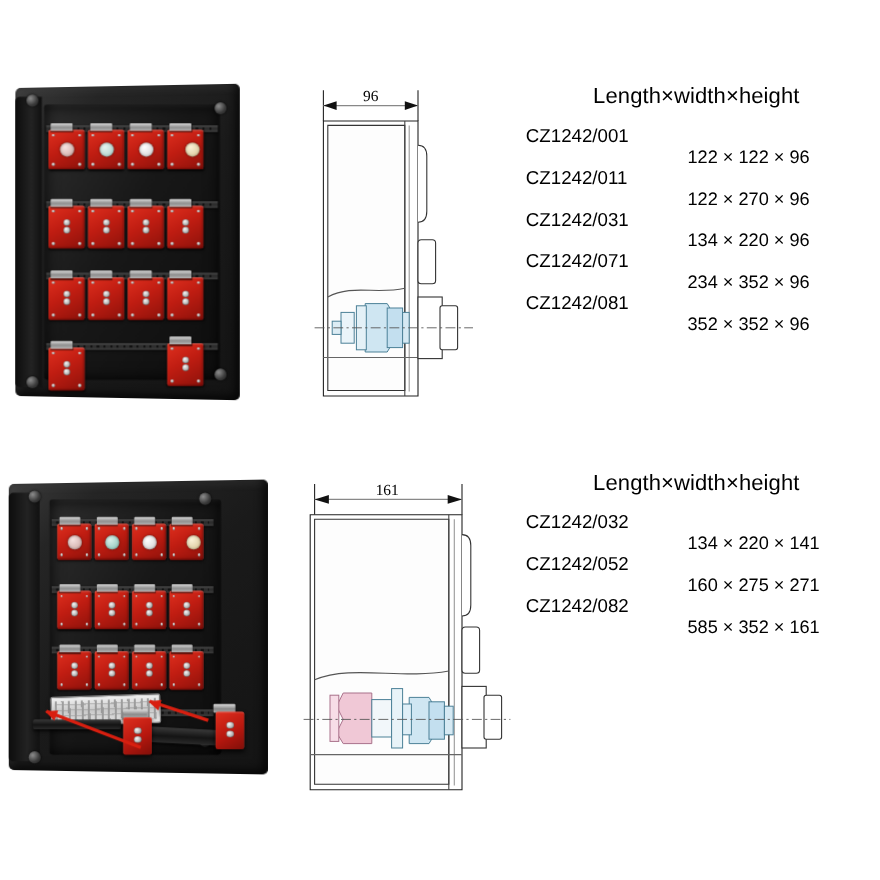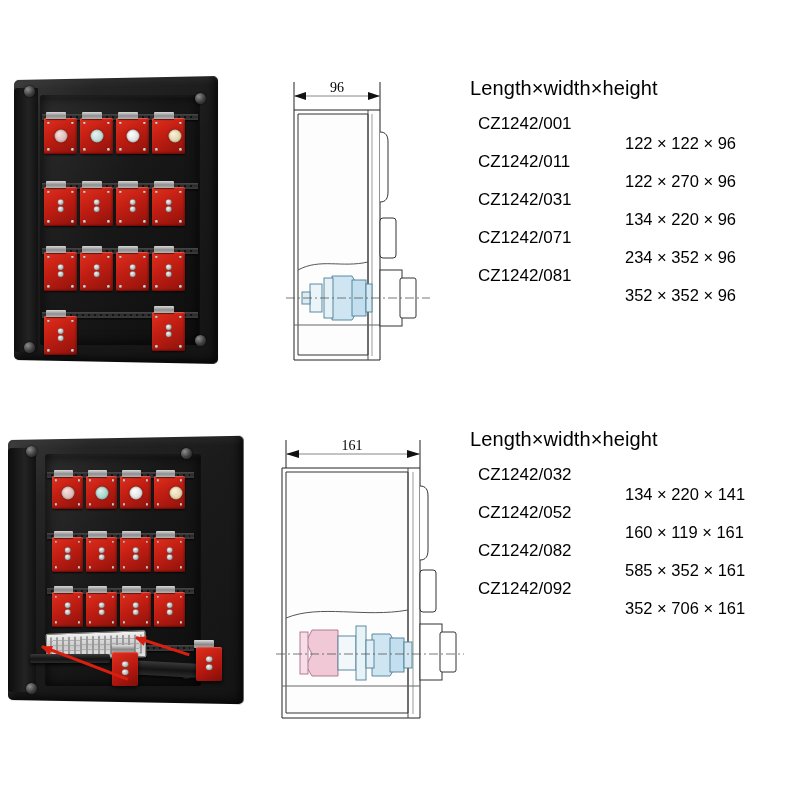--- a/index.html
+++ b/index.html
@@ -159,21 +159,21 @@
   .draw{position:absolute;}
   .draw-top{left:280px;top:15px;width:185px;height:300px;}
   .draw-bot{left:272px;top:8px;width:200px;height:300px;}
   .draw svg{display:block;}
 
   
   .spec{position:absolute;}
   .spec-top{left:470px;top:22px;width:330px;}
   .spec-bot{left:470px;top:8px;width:330px;}
   .spec-title{
-    font-size:20px;letter-spacing:.1px;color:#000;text-align:left;
+    font-size:20px;letter-spacing:.1px;color:#000;text-align:center;
     padding-right:4px;white-space:nowrap;
   }
   .spec-rows{position:relative;margin-top:14px;}
   .spec-line{position:relative;height:38px;}
   .mdl{
     position:absolute;left:8px;top:0;font-size:17px;color:#000;white-space:nowrap;
   }
   .dim{
     position:absolute;left:155px;top:20px;font-size:16.5px;color:#000;white-space:nowrap;
   }
@@ -608,26 +608,22 @@
 
     <div class="spec spec-bot">
       <div class="spec-title">Length×width×height</div>
       <div class="spec-rows">
         <div class="spec-line">
           <span class="mdl">CZ1242/032</span>
           <span class="dim">134 × 220 × 141</span>
         </div>
         <div class="spec-line">
           <span class="mdl">CZ1242/052</span>
-          <span class="dim">160 × 119 × 161</span>
+          <span class="dim">160 × 275 × 271</span>
         </div>
         <div class="spec-line">
           <span class="mdl">CZ1242/082</span>
           <span class="dim">585 × 352 × 161</span>
-        </div>
-        <div class="spec-line">
-          <span class="mdl">CZ1242/092</span>
-          <span class="dim">352 × 706 × 161</span>
         </div>
       </div>
     </div>
   </div>
 </div>
 
 </body></html>

